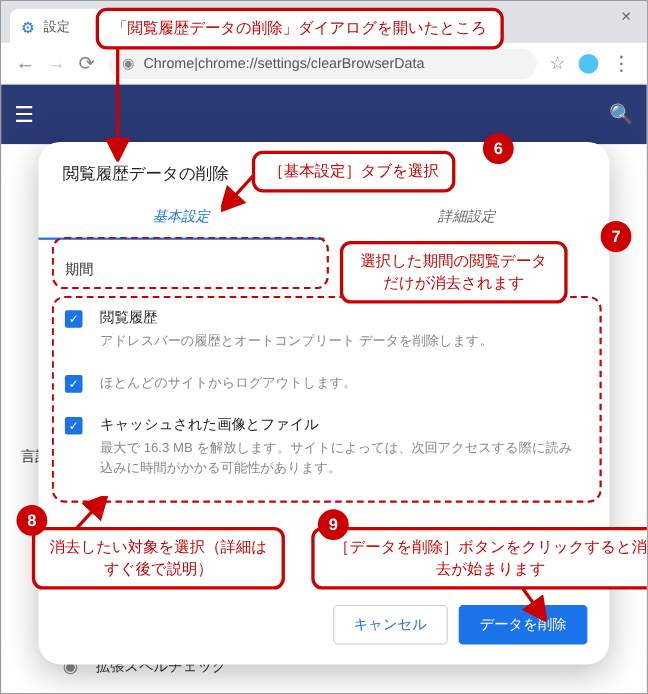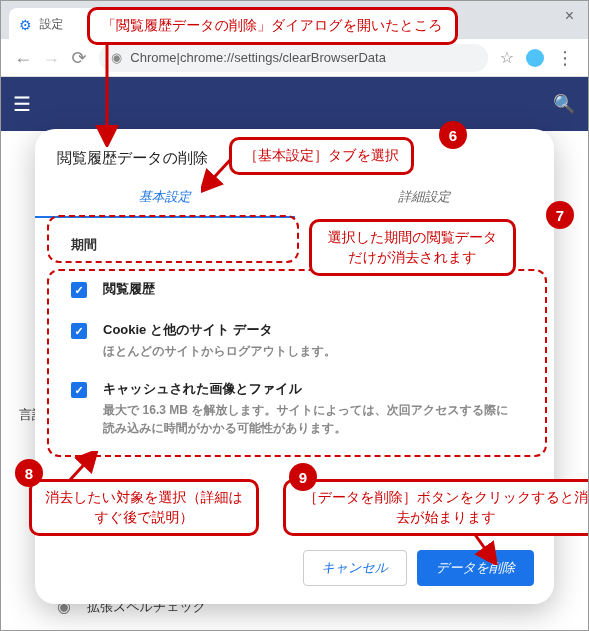--- a/index.html
+++ b/index.html
@@ -156,23 +156,22 @@
       color: #666;
       cursor: pointer;
       border-bottom: 2px solid transparent;
       font-style: italic;
     }
     .dlg-tab.active {
       color: #1a73e8;
       border-bottom-color: #1a73e8;
     }
     .dialog-body {
-      padding: 0 24px 10px;
+      padding: 0 12px 10px;
       flex: 1;
-      font-weight: bold;
     }
     .period-row {
       display: flex;
       align-items: center;
       padding: 18px 12px 16px;
       gap: 14px;
     }
     .period-label {
       font-size: 13px;
       color: #333;
@@ -229,21 +228,20 @@
       display: flex;
       justify-content: flex-end;
       gap: 10px;
       padding: 12px 20px 18px;
     }
     .btn {
       padding: 8px 18px;
       font-size: 13px;
       border-radius: 4px;
       cursor: pointer;
-      font-style: italic;
     }
     .btn-cancel {
       border: 1px solid #ccc;
       color: #1a73e8;
       background: #fff;
     }
     .btn-primary {
       background: #1a73e8;
       color: #fff;
       border: 1px solid #1a73e8;
@@ -340,26 +338,26 @@
   </div>
   <div class="dialog-body">
     <div class="period-row">
       <span class="period-label">期間</span>
     </div>
     <div class="check-list">
       <div class="check-item">
         <div class="checkbox">✓</div>
         <div class="check-text">
           <div class="check-title">閲覧履歴</div>
+          <div class="check-desc">アドレスバーの履歴とオートコンプリート データを削除します。</div>
         </div>
       </div>
       <div class="check-item">
         <div class="checkbox">✓</div>
         <div class="check-text">
-          <div class="check-title">Cookie と他のサイト データ</div>
           <div class="check-desc">ほとんどのサイトからログアウトします。</div>
         </div>
       </div>
       <div class="check-item">
         <div class="checkbox">✓</div>
         <div class="check-text">
           <div class="check-title">キャッシュされた画像とファイル</div>
           <div class="check-desc">最大で 16.3 MB を解放します。サイトによっては、次回アクセスする際に読み込みに時間がかかる可能性があります。</div>
         </div>
       </div>

